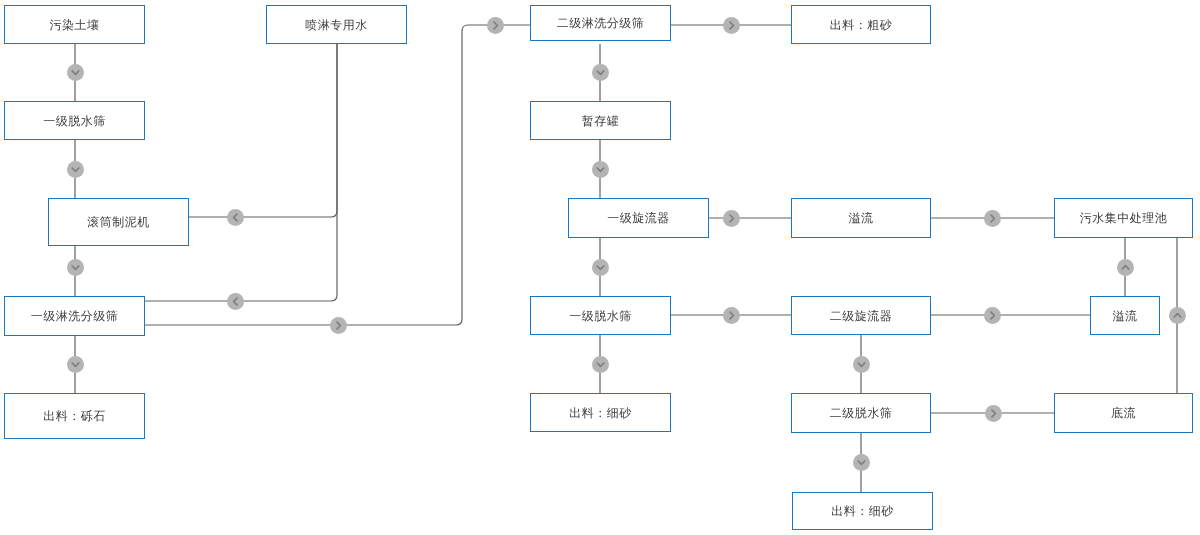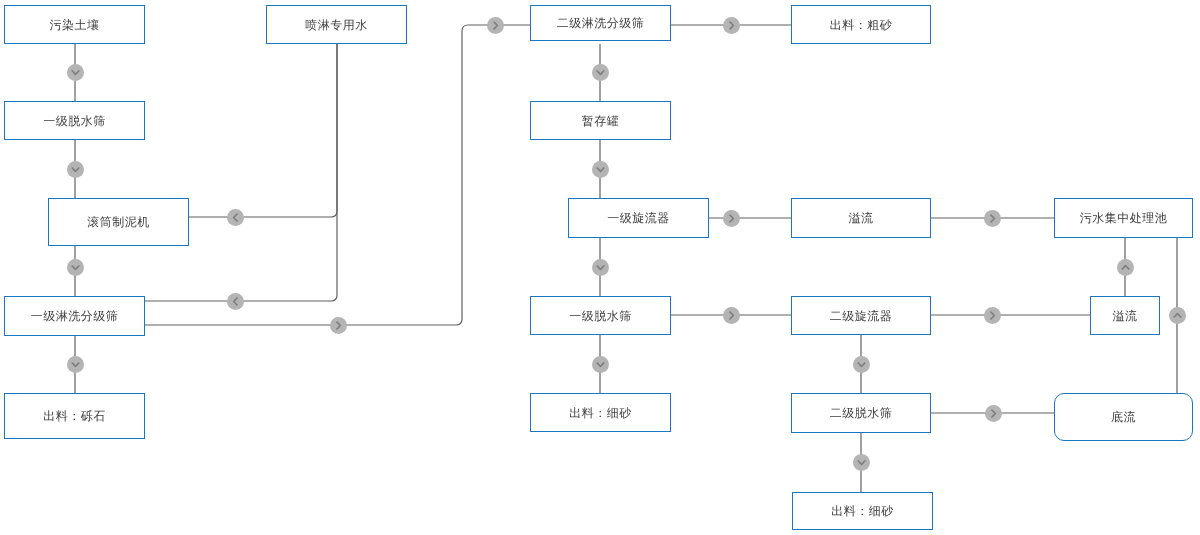--- a/index.html
+++ b/index.html
@@ -106,21 +106,21 @@
     <div class="node" style="left: 530px; top: 198px; width: 141px; height: 40px; margin-left: 38px;">一级旋流器</div>
     <div class="node" style="left: 791px; top: 198px; width: 140px; height: 40px;">溢流</div>
     <div class="node" style="left: 1054px; top: 198px; width: 139px; height: 40px;">污水集中处理池</div>
     <div class="node" style="left: 4px; top: 296px; width: 141px; height: 40px;">一级淋洗分级筛</div>
     <div class="node" style="left: 530px; top: 296px; width: 141px; height: 39px;">一级脱水筛</div>
     <div class="node" style="left: 791px; top: 296px; width: 140px; height: 39px;">二级旋流器</div>
     <div class="node" style="left: 1090px; top: 296px; width: 70px; height: 39px;">溢流</div>
     <div class="node" style="left: 4px; top: 393px; width: 141px; height: 46px;">出料：砾石</div>
     <div class="node" style="left: 530px; top: 393px; width: 141px; height: 39px;">出料：细砂</div>
     <div class="node" style="left: 791px; top: 393px; width: 140px; height: 40px;">二级脱水筛</div>
-    <div class="node" style="left: 1054px; top: 393px; width: 139px; height: 48px; border-radius: 10px;">底流</div>
+    <div class="node" style="left: 1054px; top: 393px; width: 139px; height: 40px;">底流</div>
     <div class="node" style="left: 792px; top: 492px; width: 141px; height: 38px;">出料：细砂</div>
     <div class="marker dir-down" style="left: 66.5px; top: 63.5px;">
       <svg viewBox="0 0 17 17">
         <polyline points="5.2,7 8.5,10.4 11.8,7"></polyline>
       </svg>
     </div>
     <div class="marker dir-down" style="left: 66.5px; top: 160.5px;">
       <svg viewBox="0 0 17 17">
         <polyline points="5.2,7 8.5,10.4 11.8,7"></polyline>
       </svg>

